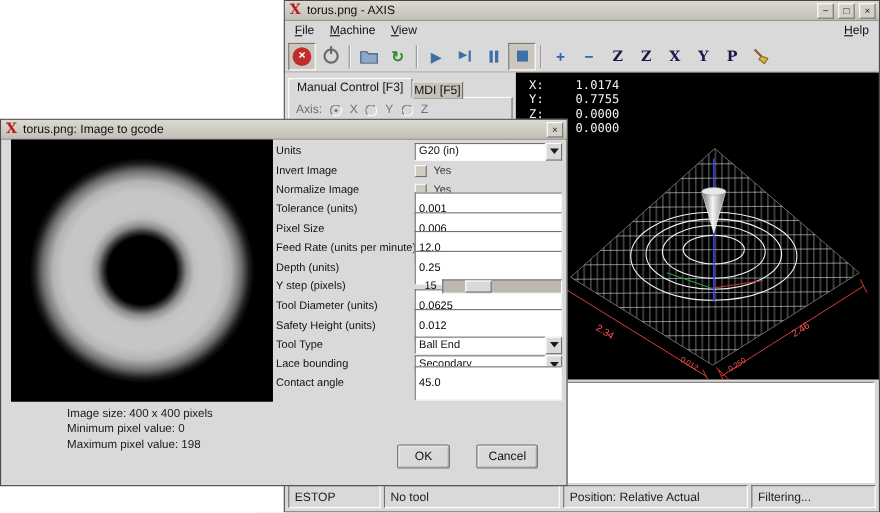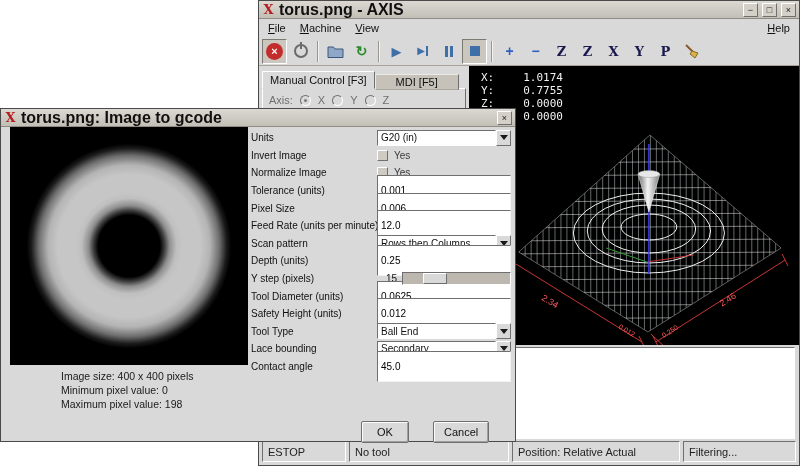--- a/index.html
+++ b/index.html
@@ -4,21 +4,21 @@
 <style>
   * { margin:0; padding:0; box-sizing:border-box; }
   body { background:#fff; font-family:"Liberation Sans", sans-serif; }
   .stage { position:relative; width:800px; height:466px; background:#fff; overflow:hidden; font-size:11px; color:#111; }
 
   
   .window { position:absolute; border:1px solid #4a4a4a; background:#d9d9d9; }
   .titlebar { height:18px; display:flex; align-items:center; gap:4px; padding:0 3px;
               background:linear-gradient(#dcd9d2,#c2bfb7); border-bottom:1px solid #8f8c85; }
   .win-logo { color:#b41f1f; font-family:"DejaVu Serif", serif; font-weight:bold; font-size:13px; width:13px; text-align:center; }
-  .titlebar .title { flex:1; font-size:16px; font-weight:bold; color:#101010; white-space:nowrap; overflow:hidden; }
+  .titlebar .title { flex:1; font-size:11px; font-weight:normal; color:#101010; white-space:nowrap; overflow:hidden; }
   .winbtn { width:15px; height:14px; font-size:9px; line-height:12px; text-align:center; background:#d4d0c8;
             border:1px solid; border-color:#fff #6f6f6f #6f6f6f #fff; color:#222; }
 
   
   .axis-window { left:258px; top:0; width:542px; height:466px; }
   .menubar { height:18px; display:flex; align-items:center; padding:0 2px; font-size:11px; }
   .menu-item { display:inline-block; padding:1px 7px; }
   .menu-item::first-letter { text-decoration:underline; }
   .menu-spacer { flex:1; }
 
@@ -36,21 +36,21 @@
   .ic-pause { width:3px; height:11px; background:#3f6fa8; box-shadow:5px 0 0 #3f6fa8; margin-right:5px; }
   .ic-stop { width:10px; height:10px; background:#3f6fa8; }
   .ic-zoom { color:#2f5fbf; font-weight:bold; font-size:14px; line-height:14px; }
   .ic-letter { font-family:"DejaVu Serif", serif; font-weight:bold; font-size:13px; color:#19194d; }
 
   .axis-content { display:flex; height:279px; }
   .left-panel { width:210px; padding-top:3px; position:relative; background:#d9d9d9; }
   .tabs { display:flex; margin-left:3px; align-items:flex-end; height:19px; }
   .tab { font-size:11px; padding:2px 7px; background:#d9d9d9; border:1px solid;
          border-color:#fff #6f6f6f #d9d9d9 #fff; position:relative; top:1px; }
-  .tab.inactive { background:#c6c2ba; padding:1px 20px; border-color:#eceae5 #6f6f6f #aaa7a0 #eceae5; top:2px; }
+  .tab.inactive { background:#c6c2ba; padding:1px 1px; border-color:#eceae5 #6f6f6f #aaa7a0 #eceae5; top:2px; }
   .panel-frame { margin:0 3px; border:1px solid; border-color:#fff #6f6f6f #6f6f6f #fff; height:253px; padding:5px 6px; }
   .axis-row { display:flex; align-items:center; gap:7px; color:#6f6f6f; }
   .radio { width:11px; height:11px; border-radius:50%; background:#d9d9d9; border:1px solid;
            border-color:#6f6f6f #fff #fff #6f6f6f; position:relative; display:inline-block; }
   .radio.sel::after { content:""; position:absolute; inset:3px; border-radius:50%; background:#787878; }
   .jog-row { margin-top:7px; display:flex; align-items:center; color:#555; }
 
   .preview { flex:1; position:relative; background:#000; overflow:hidden; }
   .dro { position:absolute; left:12px; top:5px; color:#f2f2f2; font-family:"DejaVu Sans Mono", monospace;
          font-size:11px; line-height:13px; }
@@ -361,29 +361,20 @@
       <div class="frow">
         <span class="flabel">Pixel Size</span>
         <input class="entry" value="0.006" style="">
       </div>
 
       <div class="frow">
         <span class="flabel">Feed Rate (units per minute)</span>
         <input class="entry" value="12.0" style="">
       </div>
 
-      <div class="frow">
-        <span class="flabel">Scan pattern</span>
-        <div class="combo">
-          <span class="combo-val">Rows then Columns</span>
-          <span class="combo-btn">
-              <i class="tri"></i>
-            </span>
-        </div>
-      </div>
 
 
       <div class="frow">
         <span class="flabel">Depth (units)</span>
         <input class="entry" value="0.25" style="">
       </div>
 
       <div class="frow">
         <span class="flabel">Y step (pixels)</span>
         <div class="fcontrol">

